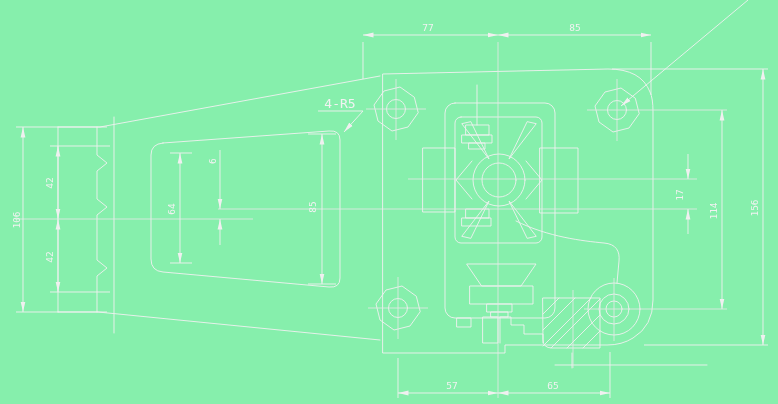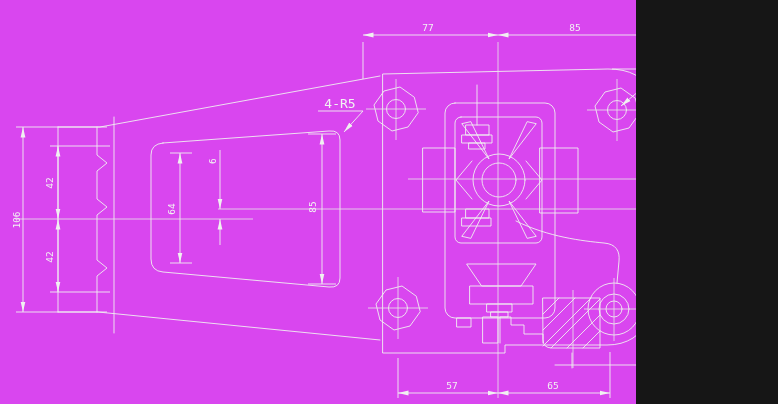--- a/index.html
+++ b/index.html
@@ -1,16 +1,16 @@
 <!DOCTYPE html>
 <html><head>
 <meta charset="utf-8">
 <style>
   html,body{margin:0;padding:0;background:#161616;}
-  .stage{position:relative;width:636px;height:404px;background:#d946ef;overflow:hidden;}
+  .stage{position:relative;width:778px;height:404px;background:#86efac;overflow:hidden;}
   svg{display:block;}
   .geo{stroke:#f0f0f0;stroke-width:0.9;fill:none;stroke-linecap:round;stroke-linejoin:round;}
   .thin{stroke:#e8e8e8;stroke-width:0.8;fill:none;}
   .dim{stroke:#f0f0f0;stroke-width:0.9;fill:none;}
   text{font-family:"DejaVu Sans Mono","Liberation Mono",monospace;fill:#f2f2f2;}
   .dtxt{font-size:9.5px;letter-spacing:0px;}
   .note{font-size:13px;}
 </style>
 </head>
 <body>

